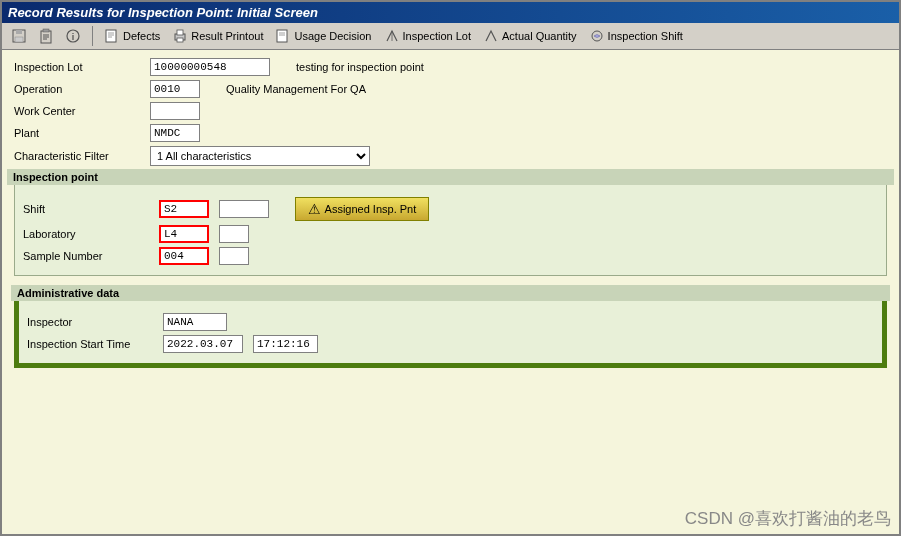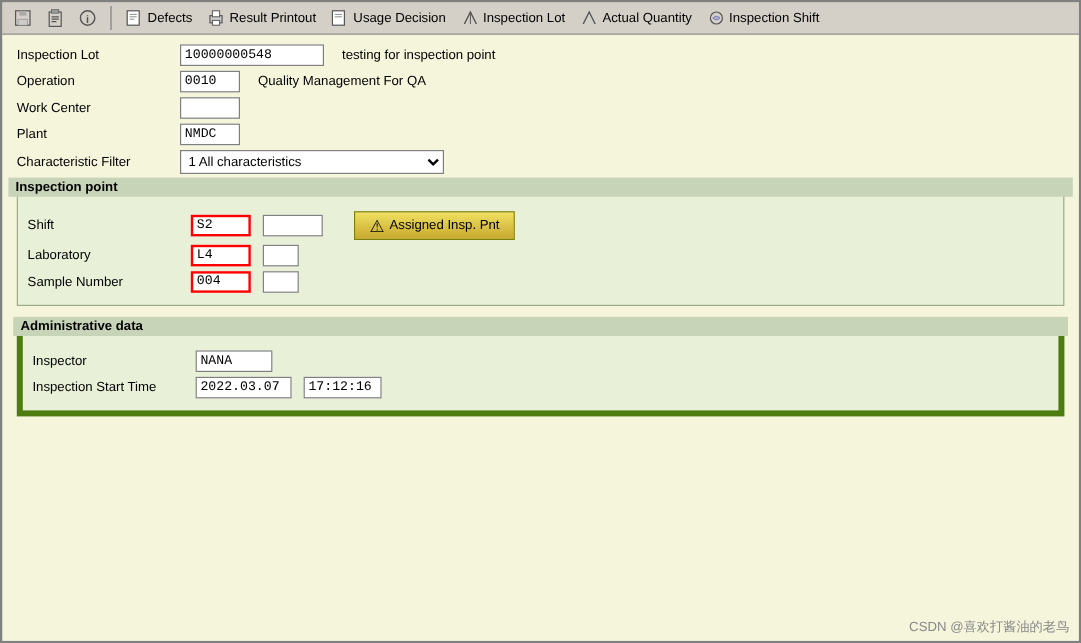--- a/index.html
+++ b/index.html
@@ -124,21 +124,21 @@
     .form-input-small {
       width: 50px;
     }
     .form-input-tiny {
       width: 30px;
     }
 
     .form-text {
       font-size: 11px;
       color: #000;
-      margin-left: 9px;
+      margin-left: 20px;
     }
 
     .section-box-header {
       background: #c8d4b8;
       margin: -6px -8px 6px -8px;
       padding: 2px 6px;
       font-size: 11px;
       font-weight: bold;
     }
 
@@ -165,20 +165,23 @@
       font-size: 11px;
       height: 20px;
       width: 220px;
     }
   </style>
 </head>
 <body>
 
 <div class="outer-window">
 
+  <div class="title-bar">
+    <span class="title-bar-text">Record Results for Inspection Point: Initial Screen</span>
+  </div>
 
   <div class="menu-bar">
     <div class="toolbar-group">
       <button class="toolbar-btn">
         <span class="icon-box">
           <svg width="16" height="16" viewBox="0 0 16 16">
               <rect x="2" y="2" width="12" height="12" fill="none" stroke="#555" stroke-width="1"></rect>
               <rect x="5" y="2" width="6" height="4" fill="#aaa"></rect>
               <rect x="4" y="9" width="8" height="5" fill="#ccc" stroke="#888" stroke-width="0.5"></rect>
             </svg>
@@ -347,16 +350,16 @@
 
         <div class="form-row">
           <span class="form-label">Inspection Start Time</span>
           <input class="form-input" type="text" value="2022.03.07" style="width: 80px; font-family: &quot;Courier New&quot;, monospace;">
           <input class="form-input" type="text" value="17:12:16" style="width: 65px; font-family: &quot;Courier New&quot;, monospace; margin-left: 4px;">
         </div>
 
       </div>
     </div>
 
-    <div style="position:absolute; bottom:4px; right:8px; font-size:11px; color:#888;">CSDN @喜欢打酱油的老鸟</div>
+    <div style="position:absolute; bottom:4px; right:8px; font-size:17px; color:#888;">CSDN @喜欢打酱油的老鸟</div>
 
   </div>
 </div>
 
 </body></html>

